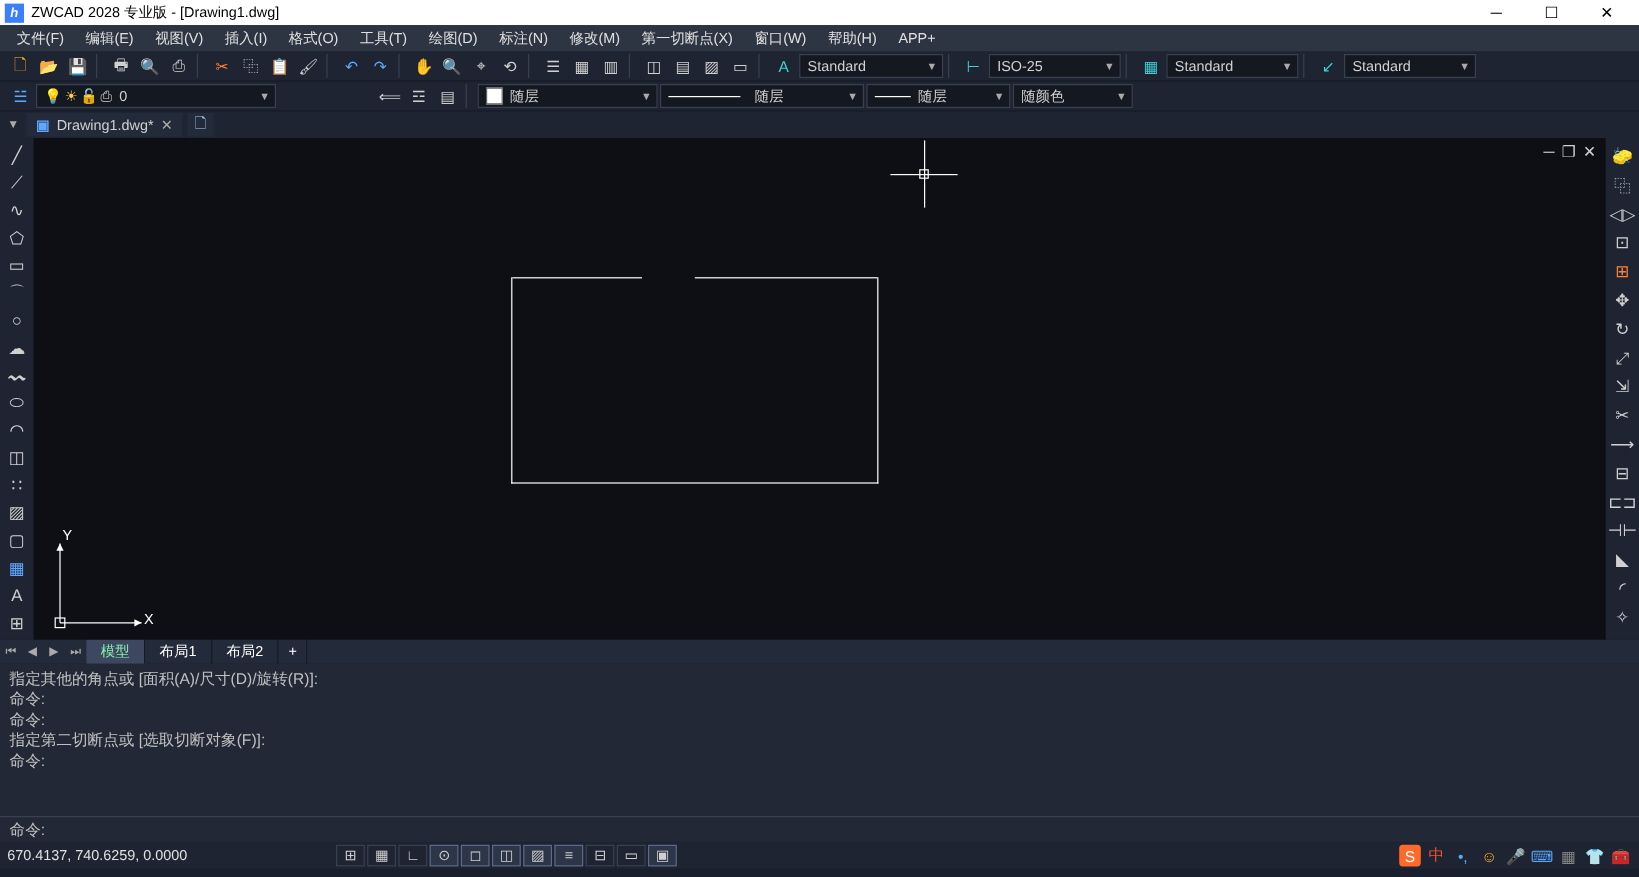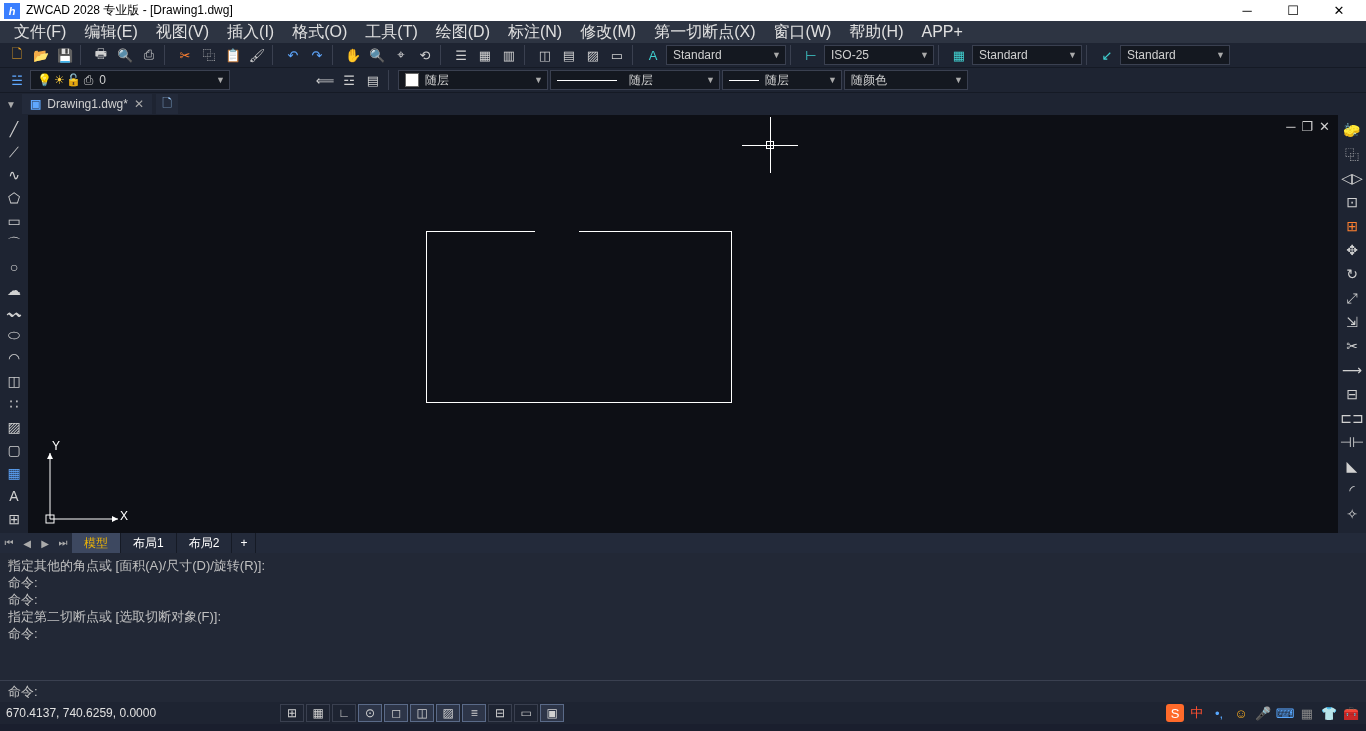--- a/index.html
+++ b/index.html
@@ -7,21 +7,21 @@
 
 
 .titlebar { height: 21px; background: #ffffff; color: #000; display: flex; align-items: center; padding: 0 4px; }
 .titlebar .logo { width: 16px; height: 16px; background: #3a7fff; display: inline-flex; align-items: center; justify-content: center; color: #fff; font-style: italic; font-weight: bold; font-size: 11px; margin-right: 6px; }
 .titlebar .title { font-size: 12px; }
 .titlebar .spacer { flex: 1; }
 .titlebar .winbtn { width: 46px; height: 21px; display: flex; align-items: center; justify-content: center; font-size: 13px; color: #000; }
 
 
 .menubar { height: 22px; background: #2d3442; display: flex; align-items: center; padding: 0 6px; gap: 2px; }
-.menubar .menuitem { padding: 2px 8px; color: #e0e0e0; font-size: 16px; cursor: default; }
+.menubar .menuitem { padding: 2px 8px; color: #e0e0e0; font-size: 12px; cursor: default; }
 .menubar .appplus { color: #e0e0e0; }
 
 
 .toolbars { background: #1e2432; }
 .toolbar-row { height: 25px; display: flex; align-items: center; padding: 2px 6px; gap: 2px; border-bottom: 1px solid #151a25; }
 .tbtn { width: 22px; height: 20px; display: flex; align-items: center; justify-content: center; font-size: 13px; color: #d0d0d0; cursor: default; }
 .tbtn.yellow { color: #ffb020; }
 .tbtn.blue { color: #5fa8ff; }
 .tbtn.orange { color: #ff8030; }
 .tbtn.cyan { color: #40d0d0; }
@@ -59,21 +59,21 @@
 .rect { position: absolute; left: 398px; top: 116px; width: 306px; height: 172px; border: 1px solid #fff; border-top: none; }
 .rect .top1 { position: absolute; left: 0; top: 0; width: 108px; height: 1px; background: #fff; }
 .rect .top2 { position: absolute; right: 0; top: 0; width: 152px; height: 1px; background: #fff; }
 .axis { position: absolute; left: 10px; bottom: 4px; color: #fff; font-size: 12px; }
 .axis svg { display: block; }
 
 
 .layout-tabs { height: 20px; background: #232a3a; display: flex; align-items: center; font-size: 12px; }
 .navbtn { width: 18px; height: 18px; display: flex; align-items: center; justify-content: center; color: #aaa; font-size: 10px; }
 .ltab { height: 20px; padding: 0 12px; display: flex; align-items: center; color: #ffffff; border-right: 1px solid #151a25; }
-.ltab.active { background: #3d4860; color: #eab308; }
+.ltab.active { background: #3d4860; color: #86efac; }
 .ltab.add { padding: 0 8px; }
 
 
 .cmd-panel { height: 149px; background: #222836; display: flex; flex-direction: column; font-family: "SimSun","Courier New",monospace; font-size: 13px; }
 .cmd-log { flex: 1; padding: 4px 8px; overflow: hidden; color: #c0c0c0; position: relative; }
 .cmd-log .line { line-height: 17px; white-space: pre; }
 .cmd-input-row { height: 22px; border-top: 1px solid #3a4050; display: flex; align-items: center; padding: 0 8px; }
 .cmd-input-row .prompt { color: #c0c0c0; }
 .cmd-input-row input { flex: 1; background: transparent; border: none; outline: none; color: #fff; font-family: inherit; font-size: 13px; }
 .closex2 { width: 18px; text-align: center; color: #888; }
@@ -197,21 +197,21 @@
     <div class="dropdown" style="width:170px">
       <span style="width:60px;border-top:1px solid #fff;margin-right:6px"></span>
       <span>随层</span>
       <span class="arrow">▼</span>
     </div>
     <div class="dropdown" style="width:120px">
       <span style="width:30px;border-top:1px solid #fff"></span>
       <span>随层</span>
       <span class="arrow">▼</span>
     </div>
-    <div class="dropdown" style="width:124px">
+    <div class="dropdown" style="width:100px">
       <span>随颜色</span>
       <span class="arrow">▼</span>
     </div>
   </div>
 </div>
 
 <div class="doctab-bar">
   <span style="color:#aaa;font-size:10px;margin:0 2px">▼</span>
   <div class="doctab">
     <span class="front">▣</span>

